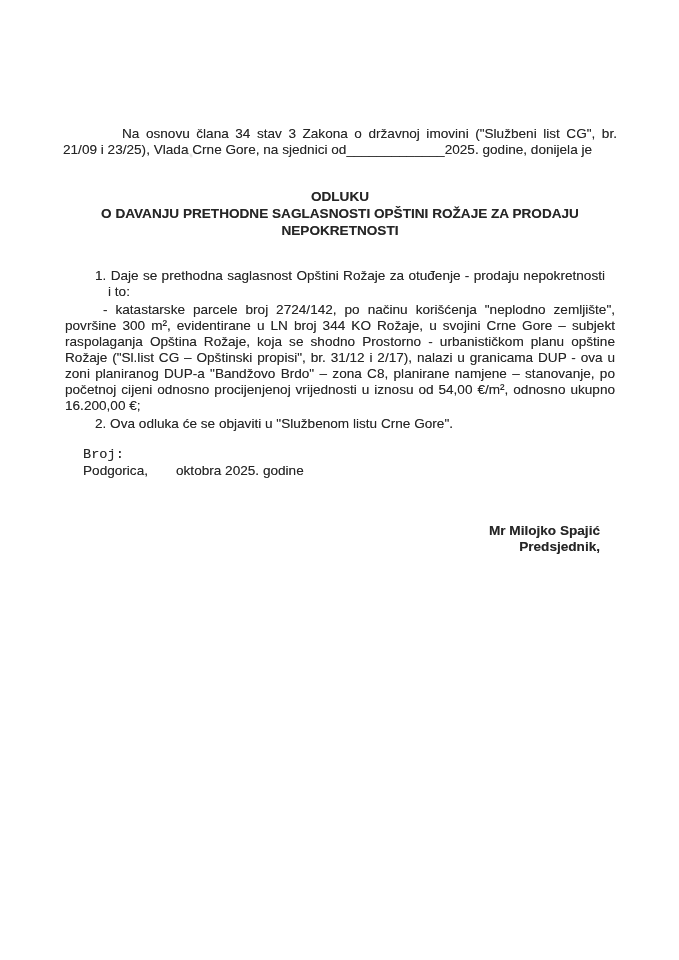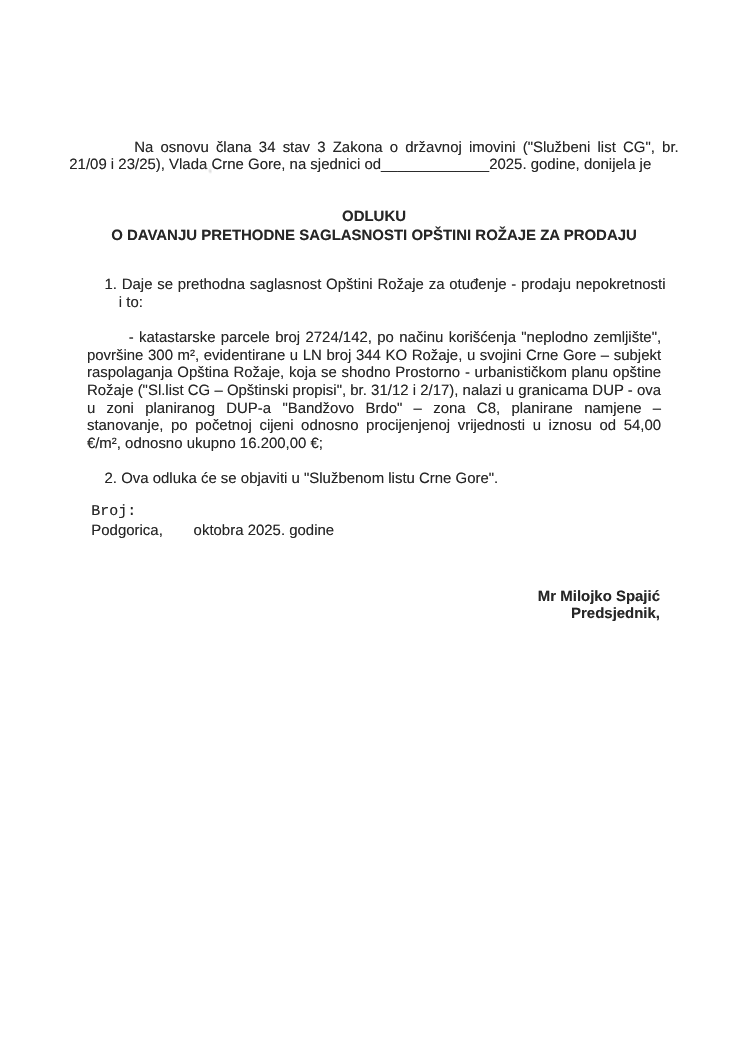--- a/index.html
+++ b/index.html
@@ -57,21 +57,21 @@
     font-weight: bold;
     line-height: 17px;
   }
   .item1 {
     margin: 29px 12px 0 0;
     padding-left: 45px;
     text-indent: -13px;
     text-align: justify;
   }
   .detail {
-    margin: 16px;
+    margin: 2px;
     text-indent: 38px;
     text-align: justify;
   }
   .item2 {
     margin: 0;
     padding-left: 32px;
     text-align: left;
   }
   .broj {
     margin: 15px 0 0 20px;
@@ -104,20 +104,21 @@
 
   <div class="scan-mark"></div>
 
   <div class="content">
 
     <p class="intro">Na osnovu člana 34 stav 3 Zakona o državnoj imovini ("Službeni list CG", br. 21/09 i 23/25), Vlada Crne Gore, na sjednici od_____________2025. godine, donijela je</p>
 
     <div class="title-block">
       <div>ODLUKU</div>
       <div>O DAVANJU PRETHODNE SAGLASNOSTI OPŠTINI ROŽAJE ZA PRODAJU</div>
+      <div>NEPOKRETNOSTI</div>
     </div>
 
     <p class="item1">1.  Daje se prethodna saglasnost Opštini Rožaje za otuđenje - prodaju nepokretnosti i to:</p>
 
     <p class="detail">- katastarske parcele broj 2724/142, po načinu korišćenja "neplodno zemljište", površine 300 m²,  evidentirane u LN broj 344 KO Rožaje, u svojini Crne Gore – subjekt raspolaganja Opština Rožaje, koja se shodno Prostorno - urbanističkom planu opštine Rožaje ("Sl.list CG – Opštinski propisi", br. 31/12 i 2/17), nalazi u granicama DUP - ova u zoni planiranog DUP-a "Bandžovo Brdo" – zona C8, planirane namjene – stanovanje, po početnoj cijeni odnosno procijenjenoj vrijednosti u iznosu od 54,00 €/m², odnosno ukupno 16.200,00 €;</p>
 
     <p class="item2">2.  Ova odluka će se objaviti u "Službenom listu Crne Gore".</p>
 
     <p class="broj">Broj:</p>
 

